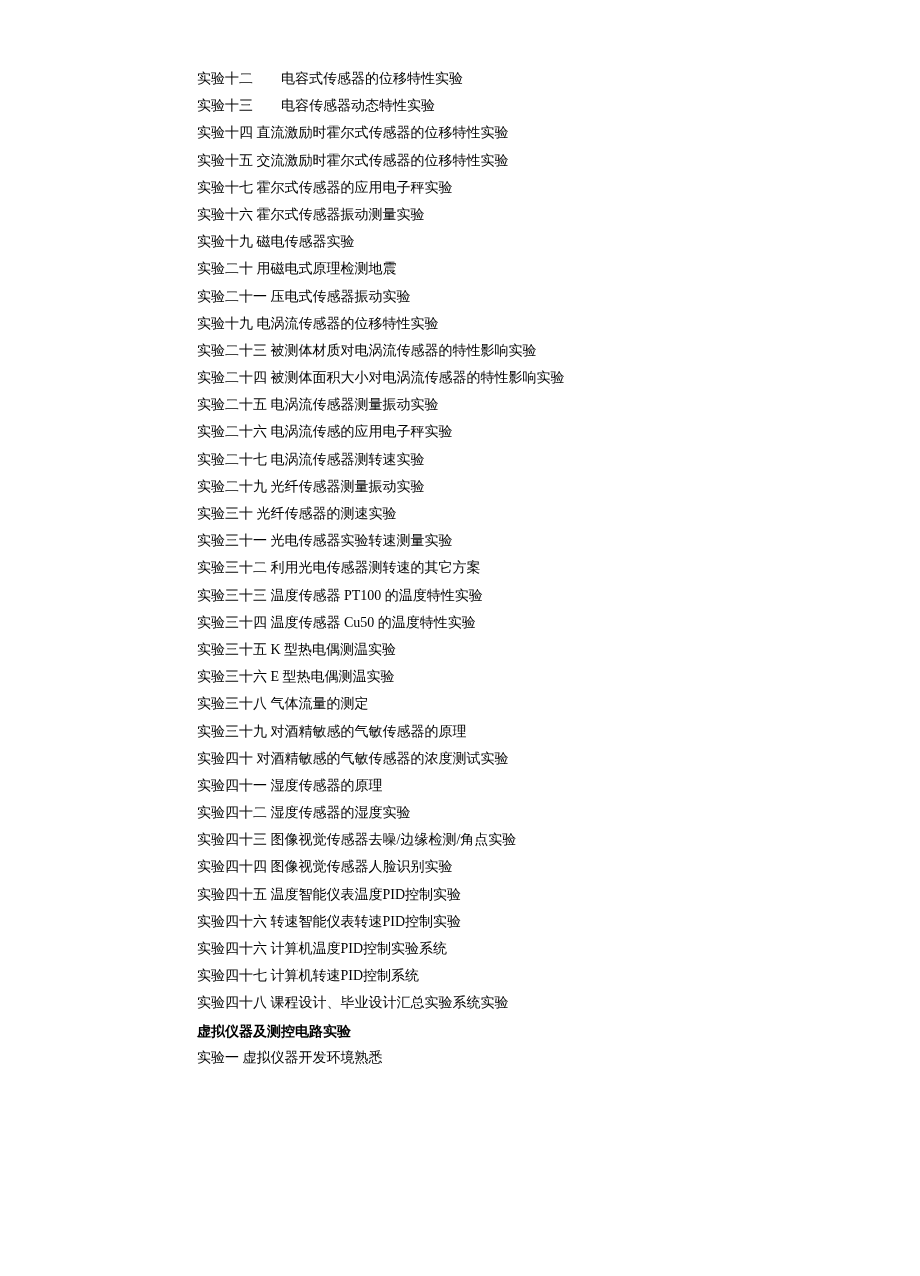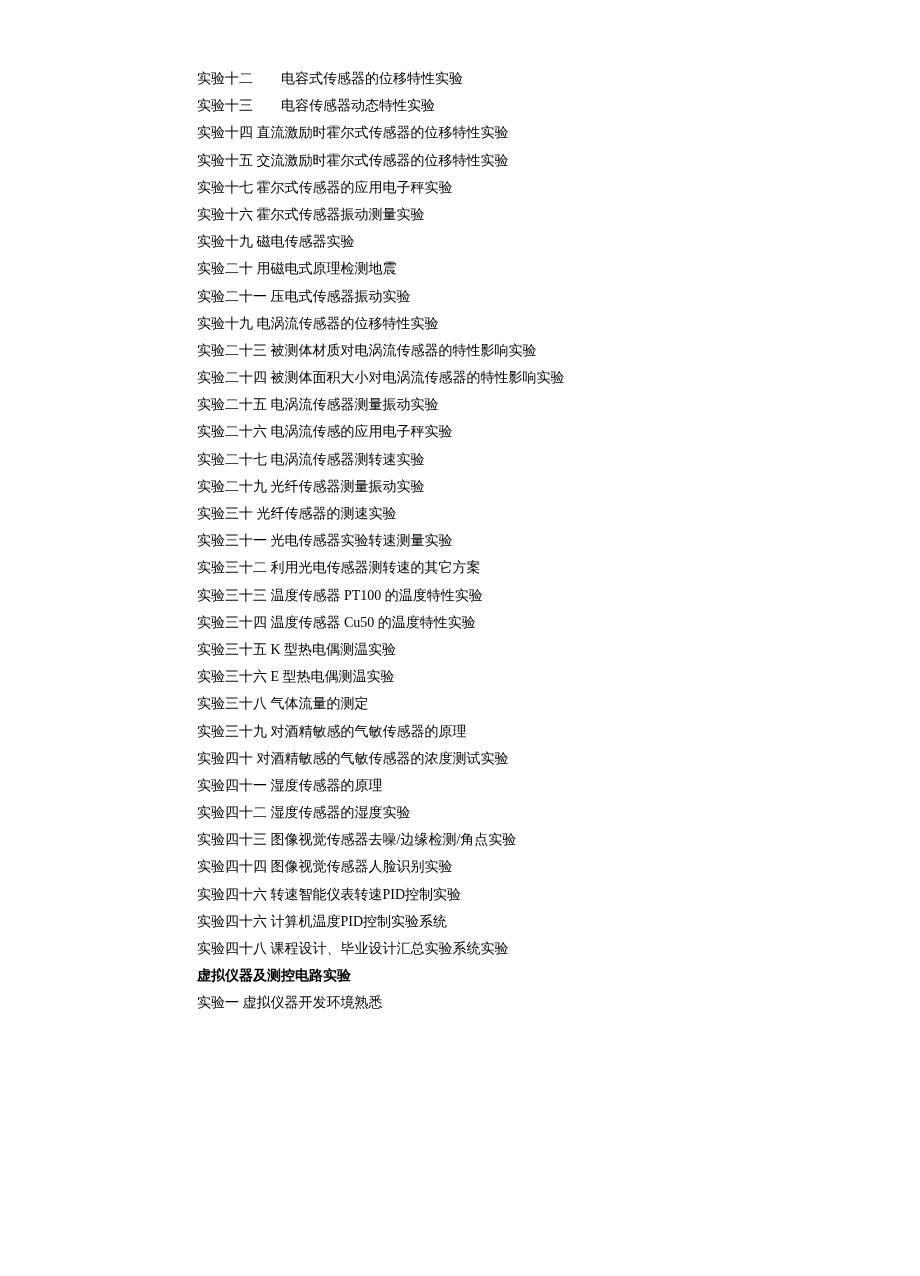--- a/index.html
+++ b/index.html
@@ -15,21 +15,21 @@
       color: #000000;
       padding: 36px 0 0 149px;
       line-height: 1;
     }
     .line {
       margin-bottom: 13.2px;
       white-space: nowrap;
     }
     .bold {
       font-weight: bold;
-      font-family: Liberation Serif, serif;
+      font-family: Liberation Sans, sans-serif;
     }
   </style>
 </head>
 <body>
 
 <div>
   <div class="line">实验十二　　电容式传感器的位移特性实验</div>
   <div class="line">实验十三　　电容传感器动态特性实验</div>
   <div class="line">实验十四  直流激励时霍尔式传感器的位移特性实验</div>
   <div class="line">实验十五  交流激励时霍尔式传感器的位移特性实验</div>
@@ -52,18 +52,20 @@
   <div class="line">实验三十四  温度传感器 Cu50 的温度特性实验</div>
   <div class="line">实验三十五  K 型热电偶测温实验</div>
   <div class="line">实验三十六  E 型热电偶测温实验</div>
   <div class="line">实验三十八  气体流量的测定</div>
   <div class="line">实验三十九  对酒精敏感的气敏传感器的原理</div>
   <div class="line">实验四十  对酒精敏感的气敏传感器的浓度测试实验</div>
   <div class="line">实验四十一  湿度传感器的原理</div>
   <div class="line">实验四十二  湿度传感器的湿度实验</div>
   <div class="line">实验四十三  图像视觉传感器去噪/边缘检测/角点实验</div>
   <div class="line">实验四十四  图像视觉传感器人脸识别实验</div>
+  <div class="line">实验四十五  温度智能仪表温度PID控制实验</div>
   <div class="line">实验四十六  转速智能仪表转速PID控制实验</div>
   <div class="line">实验四十六  计算机温度PID控制实验系统</div>
+  <div class="line">实验四十七  计算机转速PID控制系统</div>
   <div class="line">实验四十八  课程设计、毕业设计汇总实验系统实验</div>
   <div class="line bold">虚拟仪器及测控电路实验</div>
   <div class="line">实验一  虚拟仪器开发环境熟悉</div>
 </div>
 
 </body></html>

